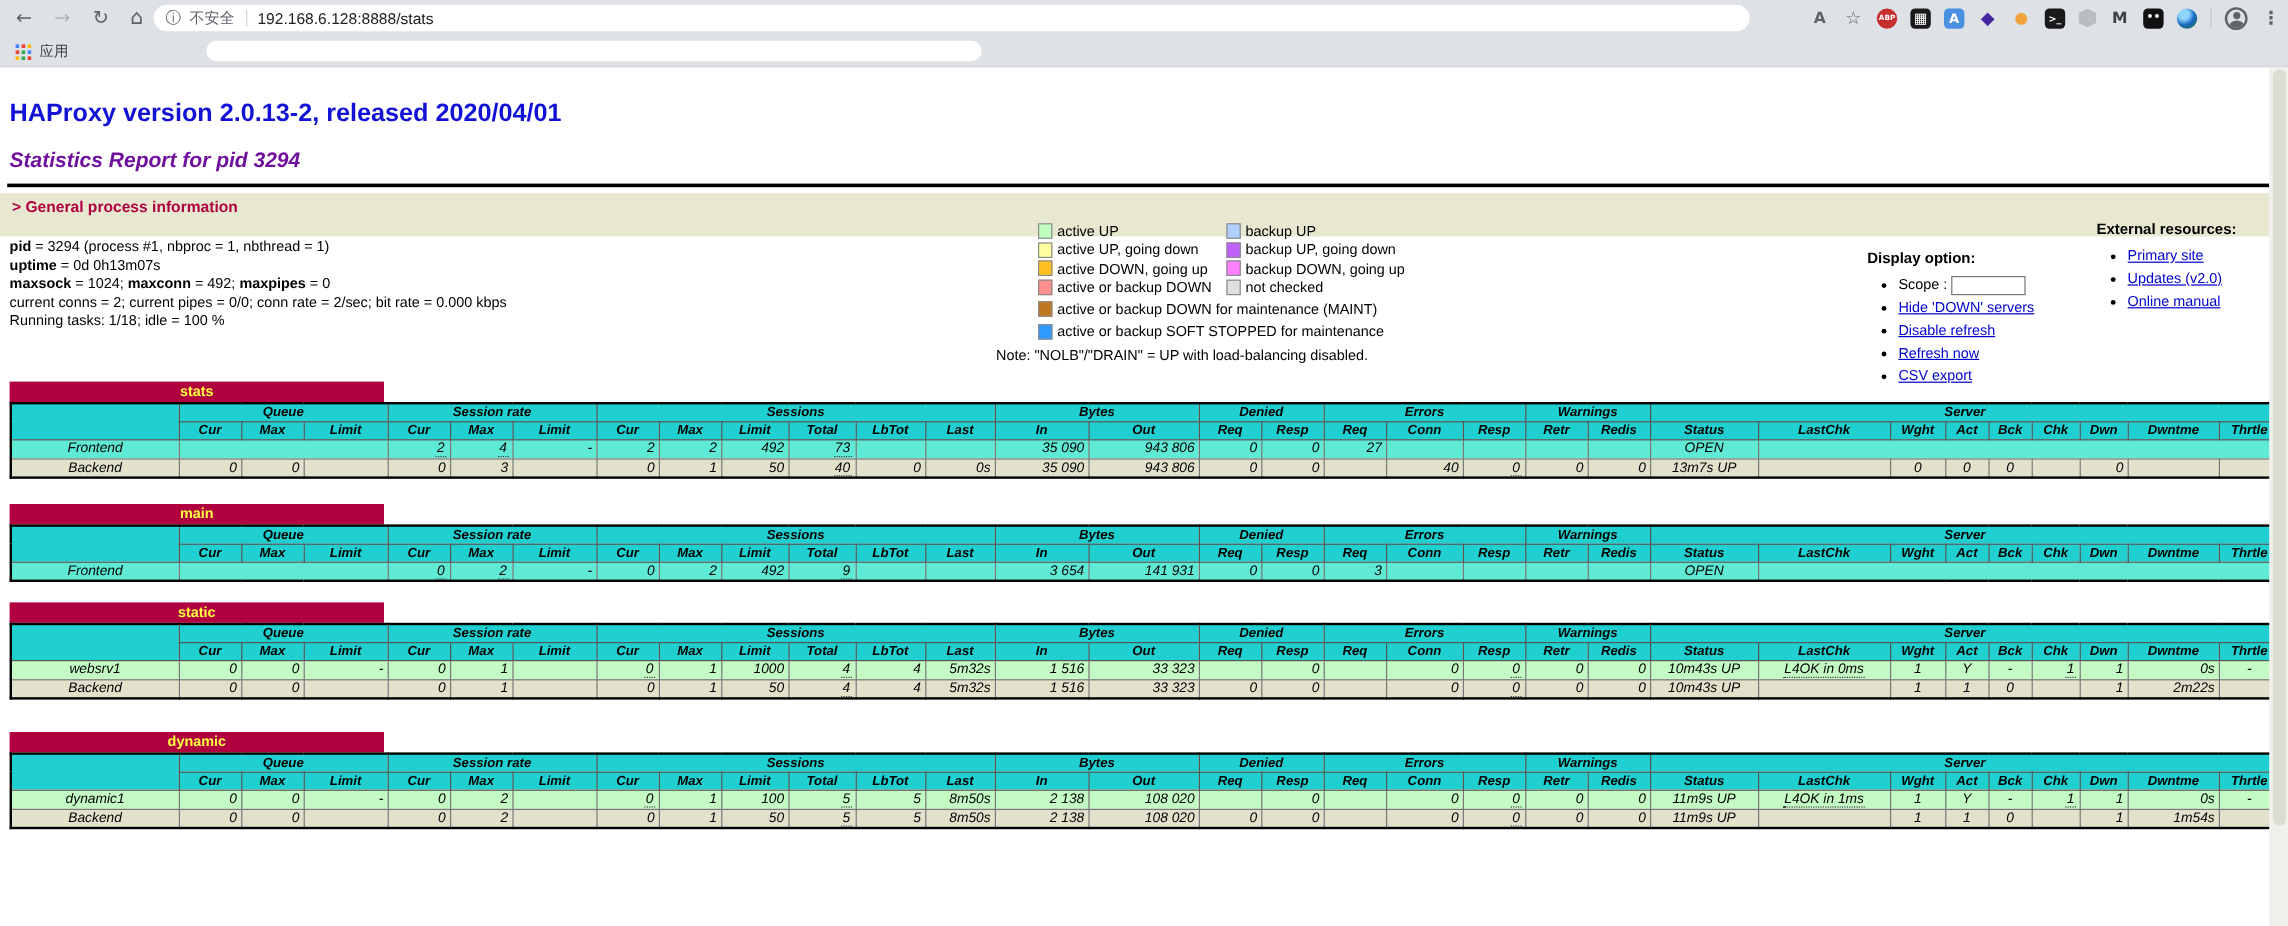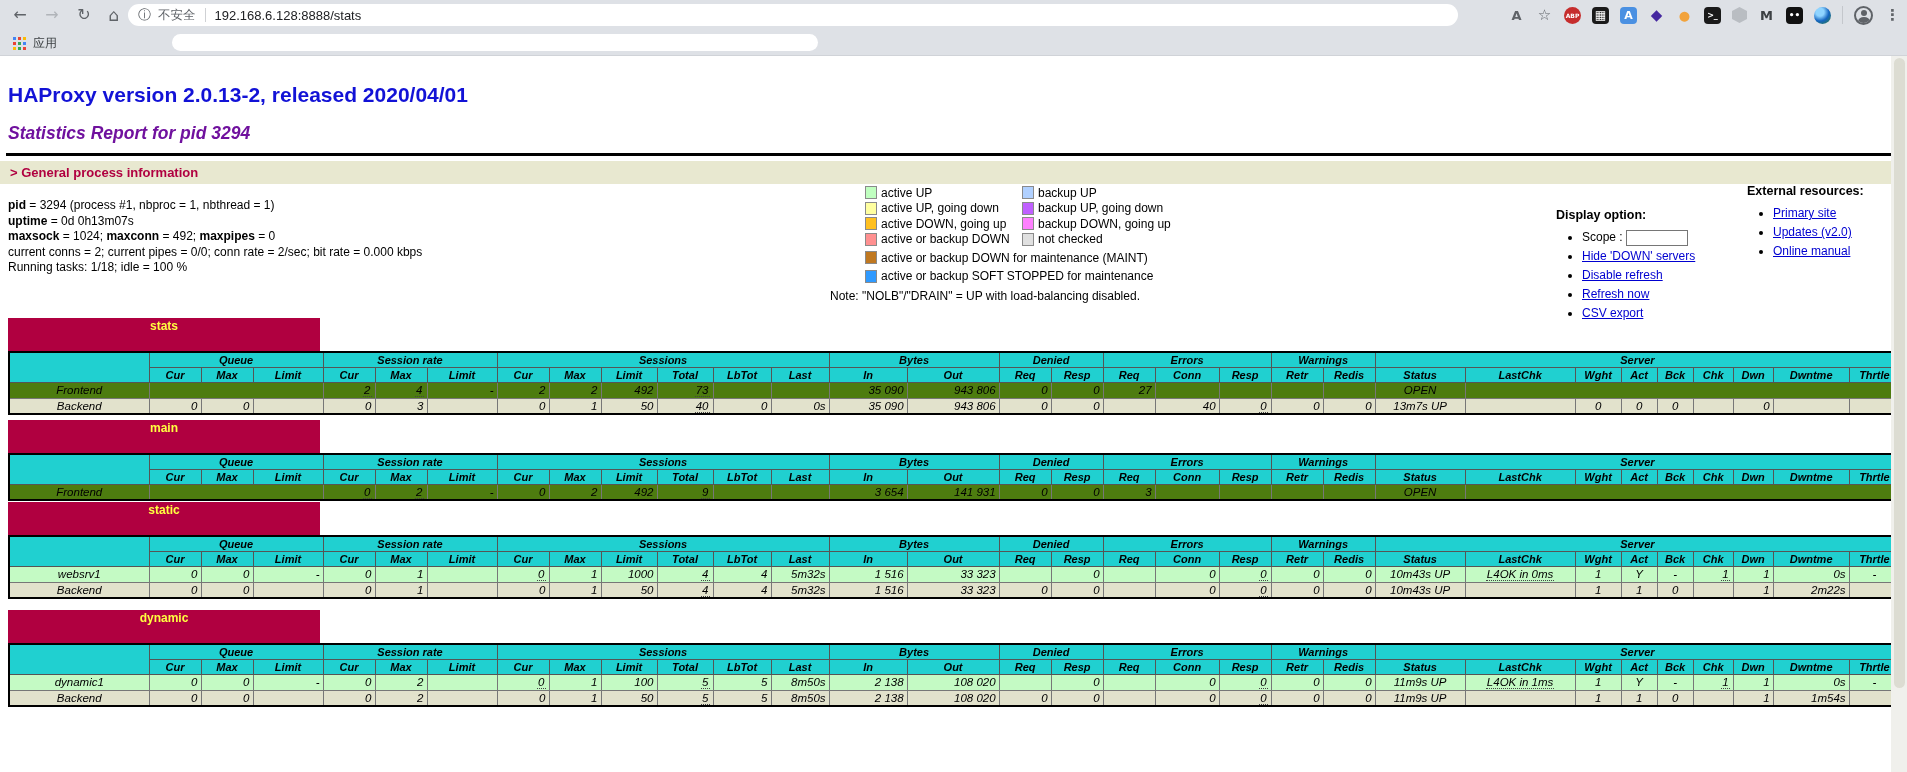--- a/index.html
+++ b/index.html
@@ -34,21 +34,21 @@
   #appsgrid i:nth-child(1){background:#4285f4}#appsgrid i:nth-child(2){background:#ea4335}#appsgrid i:nth-child(3){background:#fbbc05}
   #appsgrid i:nth-child(4){background:#ea4335}#appsgrid i:nth-child(5){background:#34a853}#appsgrid i:nth-child(6){background:#4285f4}
   #appsgrid i:nth-child(7){background:#fbbc05}#appsgrid i:nth-child(8){background:#34a853}#appsgrid i:nth-child(9){background:#ea4335}
   #apps-label { position:absolute; left:33px; top:5px; font-size:12px; color:#3c4043; }
   #bm-pill { position:absolute; left:172px; top:4px; width:646px; height:17px; background:#fff; border-radius:9px; }
 
   
   #page-title { position:absolute; left:8px; top:83px; font-size:21px; font-weight:bold; color:#1212d6; }
   #page-subtitle { position:absolute; left:8px; top:123px; font-size:17.5px; font-weight:bold; font-style:italic; color:#70119e; }
   #rule { position:absolute; left:6px; top:153px; width:1885px; border-top:3px solid #000; }
-  #section-bar { position:absolute; left:0; top:161px; width:1891px; height:23px; background:#e8e8d0;
+  #section-bar { position:absolute; left:0; top:161px; width:1891px; height:36px; background:#e8e8d0;
                  font-size:13px; font-weight:bold; color:#b00040; line-height:23px; padding-left:10px; }
 
   #procinfo { position:absolute; left:8px; top:198px; font-size:12px; color:#000; line-height:15.5px; }
 
   #legend { position:absolute; left:830px; top:185px; font-size:12px; }
   .lgd-grid { display:grid; grid-template-columns:157px 240px; padding-left:35px; }
   .lgd-item { display:flex; align-items:center; height:15.5px; }
   .swatch { width:12px; height:13px; border:1px solid #8a8a8a; margin-right:4px; flex:none; }
   .lgd-full { padding-left:35px; }
   .lgd-full .lgd-item { height:15.5px; margin-top:3px; }
@@ -58,26 +58,26 @@
   #extres  { position:absolute; left:1747px; top:184px; width:160px; font-size:12px; }
   .blk-title { font-weight:bold; font-size:12.5px; }
   .blk ul { list-style:disc; margin:7px 0 0 0; padding-left:26px; }
   .blk li { height:19px; line-height:16px; }
   .blk a { color:#0000d0; text-decoration:underline; cursor:pointer; }
   #scope-input { width:62px; height:16px; border:1px solid #767676; font-size:11px; vertical-align:middle; }
 
   
   .pxwrap { position:absolute; left:8px; width:1891px; }
   .pxwrap-stats{top:318px} .pxwrap-main{top:420px} .pxwrap-static{top:502px} .pxwrap-dynamic{top:610px}
-  .pxname { width:312px; height:33px; background:#b00040; color:#ffff40; font-weight:bold; font-size:12px;
+  .pxname { width:312px; height:17px; background:#b00040; color:#ffff40; font-weight:bold; font-size:12px;
             text-align:center; line-height:17px; cursor:pointer; }
   table.tbl { border-collapse:collapse; table-layout:fixed; width:1891px; border:2px solid #000;font-style:italic; }
   table.tbl th { background:#20d0d0; border:1px solid #555; font-size:11px; font-weight:bold; height:15px; padding:0 2px; color:#000; }
   table.tbl td { border:1px solid #777; font-size:11.5px; height:16px; padding:0 3px; color:#000; }
-  tr.r-frontend td { background:#4d7c0f; }
+  tr.r-frontend td { background:#5eead4; }
   tr.r-backend  td { background:#e2e2cc; }
   tr.r-server   td { background:#c4fac4; }
   td.cname { text-align:center; }
   td.ar { text-align:right; } td.ac { text-align:center; }
   .tip { border-bottom:1px dotted #444; padding:0 1px; }
 
   #scrollbar { position:absolute; right:0; top:56px; width:16px; height:716px; background:#f0f0ec; }
   #scrollthumb { margin:2px auto 0 auto; width:11px; height:630px; background:#dcdcd2; border-radius:6px; }
 </style>
 </head>

